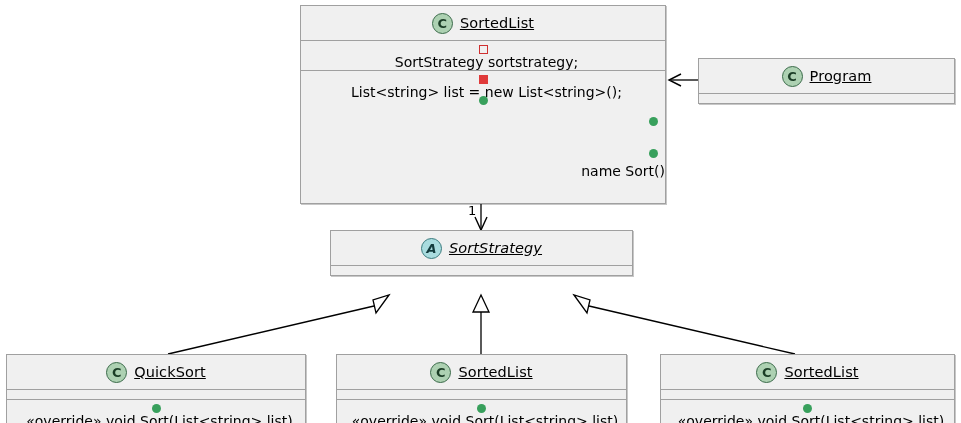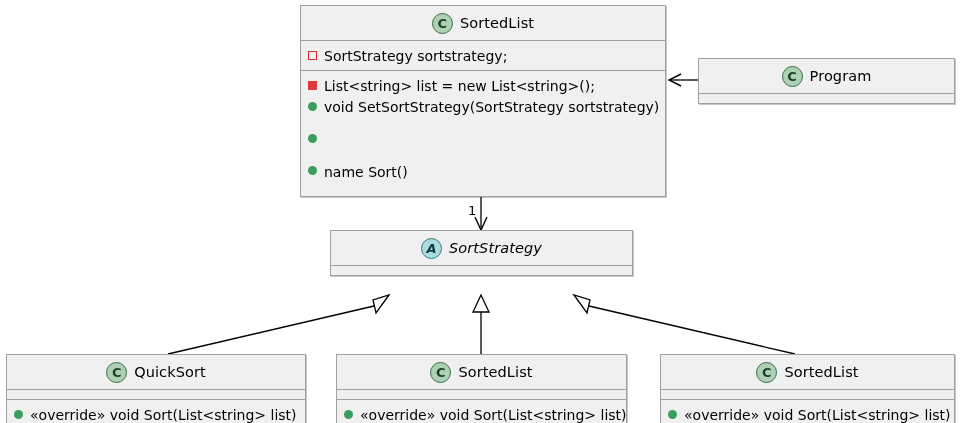--- a/index.html
+++ b/index.html
@@ -42,39 +42,41 @@
     display: flex;
     align-items: center;
     justify-content: center;
     border-bottom: 1px solid #a0a0a0;
     background: #f0f0f0;
   }
   .uml-title {
     font-size: 14.5px;
     color: #000000;
     letter-spacing: 0.1px;
+    text-decoration: underline;
   }
   .uml-title.italic { font-style: italic; }
 
   .uml-section {
     box-sizing: border-box;
     background: #f0f0f0;
     padding: 4px 0 4px 0;
   }
   .uml-section.bordered { border-top: 1px solid #a0a0a0; }
   .uml-section.empty { height: 9px; padding: 0; }
 
   .uml-row {
     display: flex;
     align-items: center;
     height: 21px;
     padding-left: 7px;
     font-size: 14px;
     color: #000000;
     white-space: nowrap;
+    flex-direction: column;
   }
 
   
   .type-icon {
     width: 21px;
     height: 21px;
     border-radius: 50%;
     display: inline-flex;
     align-items: center;
     justify-content: center;
@@ -164,28 +166,27 @@
     <div class="uml-header">
       <span class="type-icon class-icon">C</span>
       <span class="uml-title">SortedList</span>
     </div>
     <div class="uml-section">
       <div class="uml-row">
         <span class="vis protected"></span>
         <span>SortStrategy sortstrategy;</span>
       </div>
     </div>
-    <div class="uml-section bordered" style="padding:4px 0 15px 0;">
+    <div class="uml-section bordered" style="padding:4px 0 22px 0;">
       <div class="uml-row">
         <span class="vis private"></span>
         <span>List&lt;string&gt; list = new List&lt;string&gt;();</span>
       </div>
       <div class="uml-row">
         <span class="vis public"></span>
-        <span>void SetSortStrategy(SortStrategy sortstrategy)</span>
       </div>
       <div class="uml-row" style="height:31px; align-items:flex-end; padding-bottom:1px;">
         <span class="vis public" style="margin-bottom:5px;"></span>
       </div>
       <div class="uml-row" style="height:31px; align-items:flex-end; padding-bottom:1px;">
         <span class="vis public" style="margin-bottom:5px;"></span>
         <span>name Sort()</span>
       </div>
     </div>
   </div>

